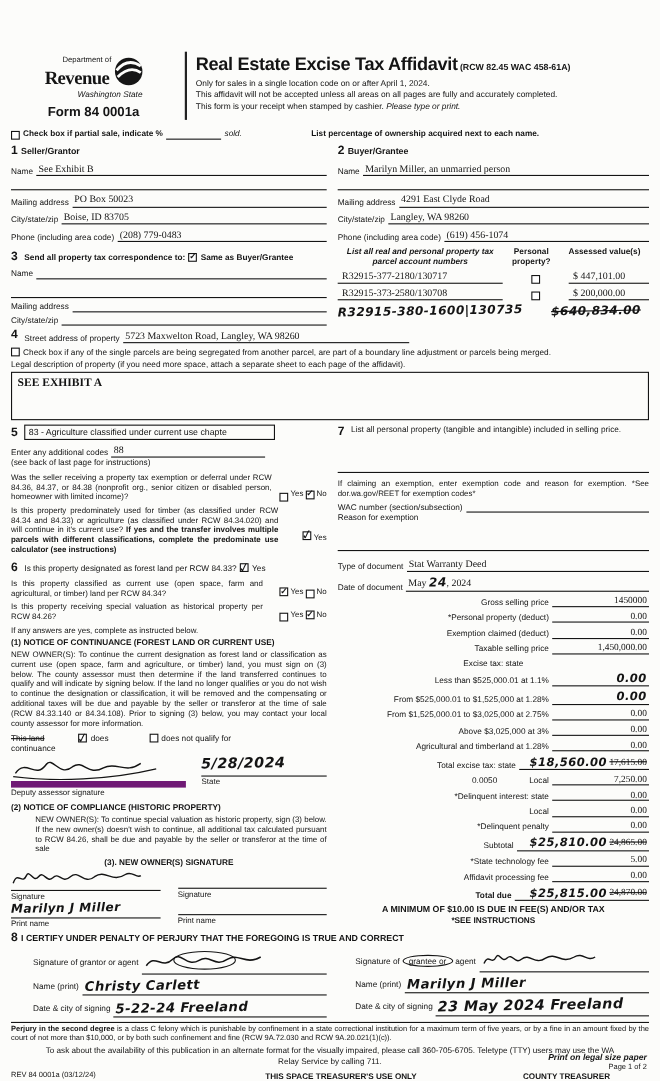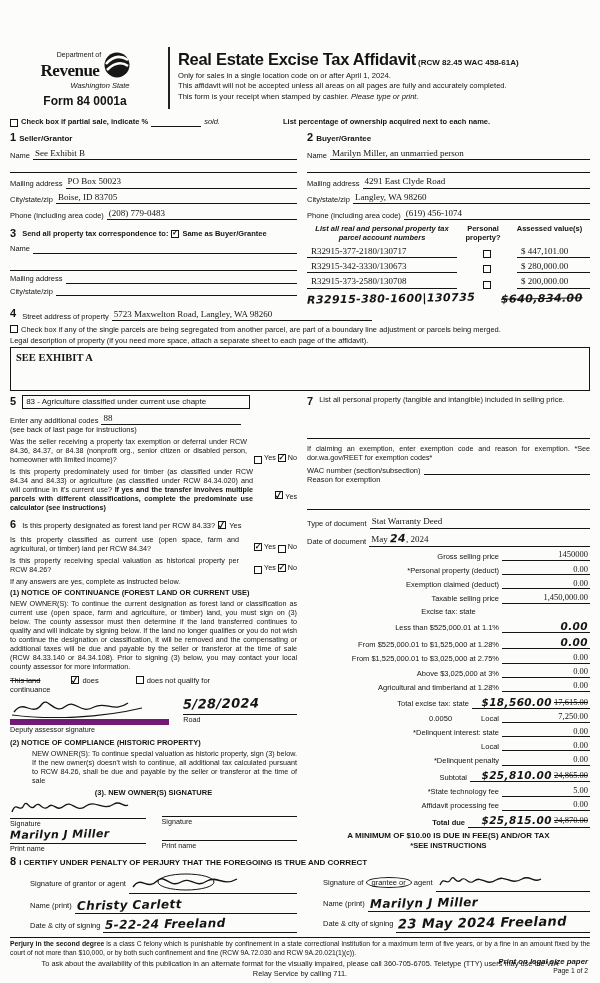--- a/index.html
+++ b/index.html
@@ -188,27 +188,20 @@
           <div style="flex:1;">Assessed value(s)</div>
         </div>
         <div class="parcel-row">
           <span class="p-num typed">R32915-377-2180/130717</span>
           <span class="p-cb"><span class="cb">
                 <span></span>
               </span></span>
           <span class="p-val typed">$ 447,101.00</span>
         </div>
         <div class="parcel-row">
-          <span class="p-num typed">R32915-342-3330/130673</span>
-          <span class="p-cb"><span class="cb">
-                <span></span>
-              </span></span>
-          <span class="p-val typed">$ 280,000.00</span>
-        </div>
-        <div class="parcel-row">
           <span class="p-num typed">R32915-373-2580/130708</span>
           <span class="p-cb"><span class="cb">
                 <span></span>
               </span></span>
           <span class="p-val typed">$ 200,000.00</span>
         </div>
         <div class="parcel-row" style="border-bottom:none;">
           <span class="hw hw-big" style="width:190px;">R32915-380-1600|130735</span>
           <span class="hw hw-big hwstrike" style="flex:1;">$640,834.00</span>
         </div>
@@ -321,21 +314,21 @@
         <div style="display:flex; gap:14px; margin-top:2px;">
           <div style="flex:1.4;">
             <svg class="sig" width="140" height="22" viewBox="0 0 140 22">
               <path d="M4 16 C 14 2, 22 22, 32 8 C 38 0, 44 20, 56 10 C 66 3, 70 19, 84 11 C 96 5, 104 17, 118 7" fill="none" stroke="#141414" stroke-width="1.3"></path>
               <path d="M2 19 C 40 24, 90 22, 132 12" fill="none" stroke="#141414" stroke-width="1.1"></path>
             </svg>
             <div style="border-top:6px solid #701a75;" class="siglab">Deputy assessor signature</div>
           </div>
           <div style="flex:1;">
             <div class="hw hw-big" style="font-size:13px;">5/28/2024</div>
-            <div style="border-top:1px solid #141414;" class="siglab">Road</div>
+            <div style="border-top:1px solid #141414;" class="siglab">State</div>
           </div>
         </div>
 
         <div class="bold" style="margin-top:4px;">(2) NOTICE OF COMPLIANCE (HISTORIC PROPERTY)</div>
         <div class="para" style="margin-top:1px;margin-left:22px;">NEW OWNER(S): To continue special valuation as historic property, sign (3) below. If the new owner(s) doesn't wish to continue, all additional tax calculated pursuant to RCW 84.26, shall be due and payable by the seller or transferor at the time of sale</div>
 
         <div class="bold center" style="margin-top:3px;">(3). NEW OWNER(S) SIGNATURE</div>
         <div style="display:flex; gap:16px;">
           <div style="flex:1;">
             <svg class="sig" width="120" height="20" viewBox="0 0 120 20">

